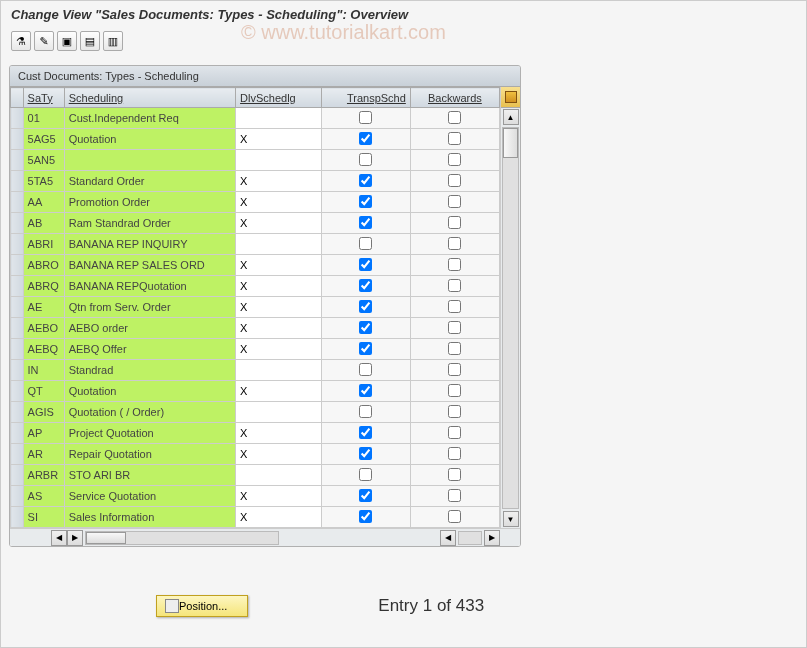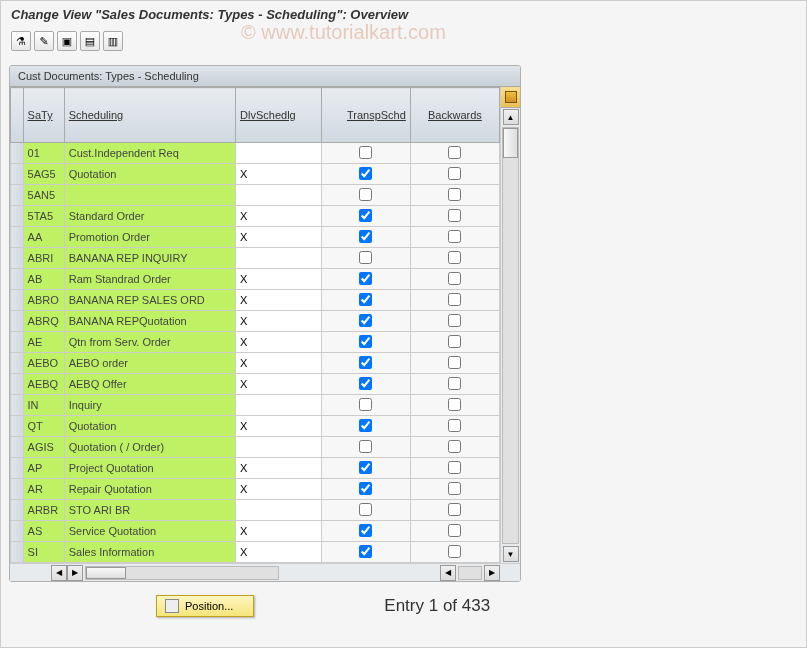--- a/index.html
+++ b/index.html
@@ -71,21 +71,21 @@
       position: relative;
     }
     table {
       border-collapse: collapse;
       width: 100%;
       table-layout: fixed;
     }
     th {
       background: linear-gradient(#e8ecf0, #d0d8e0);
       border: 1px solid #aaa;
-      padding: 21px 4px;
+      padding: 3px 4px;
       text-align: left;
       font-weight: normal;
       font-size: 11px;
       color: #333;
       text-decoration: underline;
       height: 20px;
     }
     th.no-underline {
       text-decoration: none;
     }
@@ -169,21 +169,20 @@
       display: flex;
       align-items: center;
       gap: 130px;
     }
     .position-btn {
       background: linear-gradient(#fdf6c0, #f5e57a);
       border: 1px solid #c0a020;
       padding: 3px 20px 3px 8px;
       display: flex;
       align-items: center;
-      gap: 6px;
       cursor: pointer;
       box-shadow: 1px 1px 2px rgba(0,0,0,0.3);
       font-size: 11px;
     }
     .position-btn .icon-sq {
       width: 14px;
       height: 14px;
       background: #eee;
       border: 1px solid #888;
       display: inline-block;
@@ -307,36 +306,36 @@
               <tr>
                 <td class="row-selector"></td>
                 <td class="readonly">AA</td>
                 <td class="readonly">Promotion Order</td>
                 <td>X</td>
                 <td class="check-cell"><input type="checkbox" checked="" style=""></td>
                 <td class="check-cell"><input type="checkbox" style=""></td>
               </tr>
               <tr>
                 <td class="row-selector"></td>
+                <td class="readonly">AB</td>
+                <td class="readonly">Ram Standrad Order</td>
+                <td>X</td>
+                <td class="check-cell"><input type="checkbox" checked="" style=""></td>
+                <td class="check-cell"><input type="checkbox" style=""></td>
+              </tr>
+              <tr>
+                <td class="row-selector"></td>
                 <td class="readonly">ABRI</td>
                 <td class="readonly">BANANA REP INQUIRY</td>
                 <td></td>
                 <td class="check-cell"><input type="checkbox" style=""></td>
                 <td class="check-cell"><input type="checkbox" style=""></td>
               </tr>
               <tr>
                 <td class="row-selector"></td>
-                <td class="readonly">AB</td>
-                <td class="readonly">Ram Standrad Order</td>
-                <td>X</td>
-                <td class="check-cell"><input type="checkbox" checked="" style=""></td>
-                <td class="check-cell"><input type="checkbox" style=""></td>
-              </tr>
-              <tr>
-                <td class="row-selector"></td>
                 <td class="readonly">ABRO</td>
                 <td class="readonly">BANANA REP SALES ORD</td>
                 <td>X</td>
                 <td class="check-cell"><input type="checkbox" checked="" style=""></td>
                 <td class="check-cell"><input type="checkbox" style=""></td>
               </tr>
               <tr>
                 <td class="row-selector"></td>
                 <td class="readonly">ABRQ</td>
                 <td class="readonly">BANANA REPQuotation</td>
@@ -364,21 +363,21 @@
                 <td class="row-selector"></td>
                 <td class="readonly">AEBQ</td>
                 <td class="readonly">AEBQ Offer</td>
                 <td>X</td>
                 <td class="check-cell"><input type="checkbox" checked="" style=""></td>
                 <td class="check-cell"><input type="checkbox" style=""></td>
               </tr>
               <tr>
                 <td class="row-selector"></td>
                 <td class="readonly">IN</td>
-                <td class="readonly">Inquiry</td>
+                <td class="readonly">Standrad</td>
                 <td></td>
                 <td class="check-cell"><input type="checkbox" style=""></td>
                 <td class="check-cell"><input type="checkbox" style=""></td>
               </tr>
               <tr>
                 <td class="row-selector"></td>
                 <td class="readonly">QT</td>
                 <td class="readonly">Quotation</td>
                 <td>X</td>
                 <td class="check-cell"><input type="checkbox" checked="" style=""></td>

